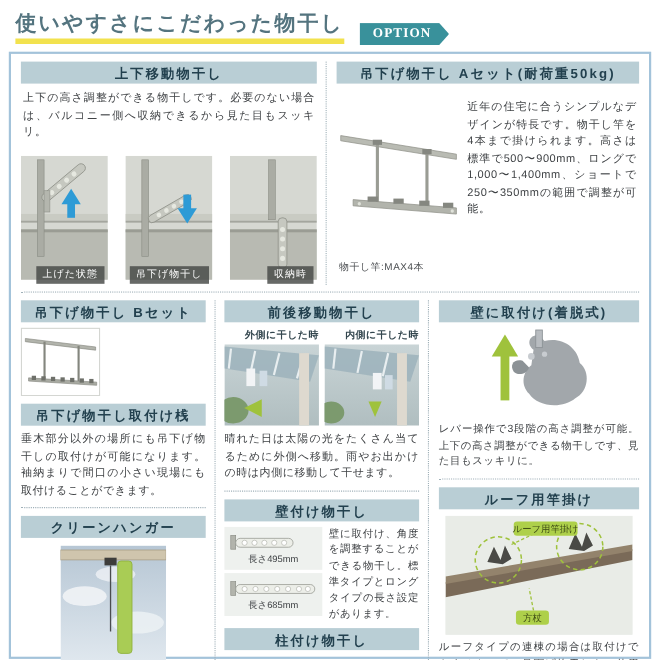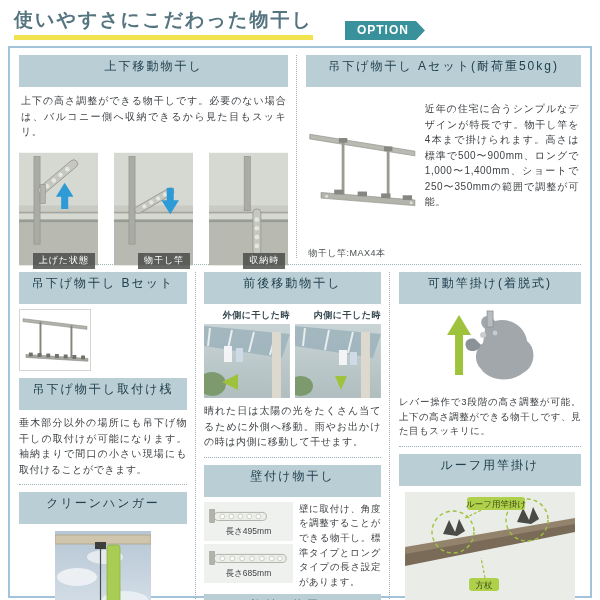--- a/index.html
+++ b/index.html
@@ -2,33 +2,33 @@
 <html><head>
 <meta charset="utf-8">
 <style>
   * { margin:0; padding:0; box-sizing:border-box; }
   html,body { width:600px; height:600px; background:#fff; overflow:hidden;
     font-family:"Liberation Sans","DejaVu Sans",sans-serif; color:#3f4245; }
 
   .page { width:600px; height:600px; padding:5px 8px 6px 8px; }
 
   
-  .page-header { display:flex; gap:32px; padding:2px 4px 6px 6px; }
+  .page-header { display:flex; align-items:center; gap:14px; padding:2px 4px 6px 6px;font-family:Liberation Serif, serif; }
   .page-title { font-size:19px; font-weight:bold; letter-spacing:2px; color:#54747f;
     border-bottom:5px solid #f2e24e; padding-bottom:1px; }
   .option-badge { background:#39919b; color:#fff; font-weight:bold; font-size:12px;
     letter-spacing:1px; padding:2px 16px 3px 12px; margin-top:14px;
     clip-path:polygon(0 0, calc(100% - 9px) 0, 100% 50%, calc(100% - 9px) 100%, 0 100%); }
 
   
   .main-box { border:2px solid #a3c3da; height:552px; padding:7px 9px 4px 9px;
     display:flex; flex-direction:column; }
 
-  .bar { background:#b9ced5; color:#22404e; font-weight:normal; font-size:12px;
-    text-align:center; padding:3px 0 12px 0; letter-spacing:2px; }
+  .bar { background:#b9ced5; color:#22404e; font-weight:bold; font-size:12px;
+    text-align:center; padding:3px 0 0 0; letter-spacing:2px; }
   .txt { font-size:10px; line-height:1.55; color:#3f4245; letter-spacing:0.5px;
     text-align:justify; }
 
   
   .top-row { display:flex; height:203px; }
   .top-left { width:49.5%; padding-right:8px; border-right:1px dotted #9fb0b8; }
   .top-right { width:50.5%; padding-left:9px; }
   .top-left .txt { margin:6px 2px 5px 2px; }
 
   .photo3 { display:flex; gap:16px; }
@@ -138,21 +138,21 @@
                 <circle cx="36" cy="66" r="2.4" fill="#e6e8e0"></circle>
                   <circle cx="45" cy="66" r="2.4" fill="#e6e8e0"></circle>
                 <circle cx="54" cy="66" r="2.4" fill="#e6e8e0"></circle>
                   <circle cx="63" cy="66" r="2.4" fill="#e6e8e0"></circle>
               </g>
               <g fill="#2e9bd6">
                 <rect x="60" y="40" width="8" height="16"></rect>
                 <polygon points="64,70 74,54 54,54"></polygon>
               </g>
             </svg>
-            <div class="plabel">物干し竿</div>
+            <div class="plabel">吊下げ物干し</div>
           </div>
           <div class="pframe">
             <svg viewBox="0 0 90 128">
               <rect width="90" height="128" fill="#d6d8d2"></rect>
               <rect y="76" width="90" height="52" fill="#b8bab2"></rect>
               <rect y="76" width="90" height="3" fill="#9a9c94"></rect>
               <rect y="60" width="90" height="7" fill="#c9cbc3"></rect>
               <rect y="67" width="90" height="2" fill="#a4a69e"></rect>
               <rect x="40" y="4" width="7" height="62" fill="#aaaca4" stroke="#8a8c84" stroke-width="0.6"></rect>
               <rect x="50" y="64" width="9" height="52" rx="4" fill="#c6c8c0" stroke="#8d8f87" stroke-width="0.8"></rect>
@@ -318,21 +318,21 @@
               <div class="kabe-len">長さ685mm</div>
             </div>
           </div>
           <div class="kabe-txt txt">壁に取付け、角度を調整することができる物干し。標準タイプとロングタイプの長さ設定があります。</div>
         </div>
         <div class="bar hashira-bar">柱付け物干し</div>
 
       </div>
 
       <div class="col col3">
-        <div class="bar">可動竿掛け(着脱式)</div>
+        <div class="bar">壁に取付け(着脱式)</div>
         <div class="kadou-fig">
           <svg viewBox="0 0 130 86">
             <rect width="130" height="86" fill="#fff"></rect>
             <path d="M60 20 C52 14 58 4 66 8 L70 12 C86 8 100 18 102 32 C112 40 110 58 98 64 C86 74 64 72 56 60 C48 52 50 40 58 34 Z" fill="#9aa0a4" opacity="0.92"></path>
             <path d="M50 30 C42 28 38 34 42 40 C46 44 54 42 56 36 Z" fill="#8c9296"></path>
             <rect x="62" y="2" width="6" height="16" fill="#b8bcc0" stroke="#8c9296" stroke-width="0.8"></rect>
             <circle cx="58" cy="26" r="3" fill="#c8ccd0"></circle>
             <circle cx="70" cy="24" r="2.4" fill="#c8ccd0"></circle>
             <g fill="#9fc23c">
               <rect x="30" y="22" width="8" height="44"></rect>

